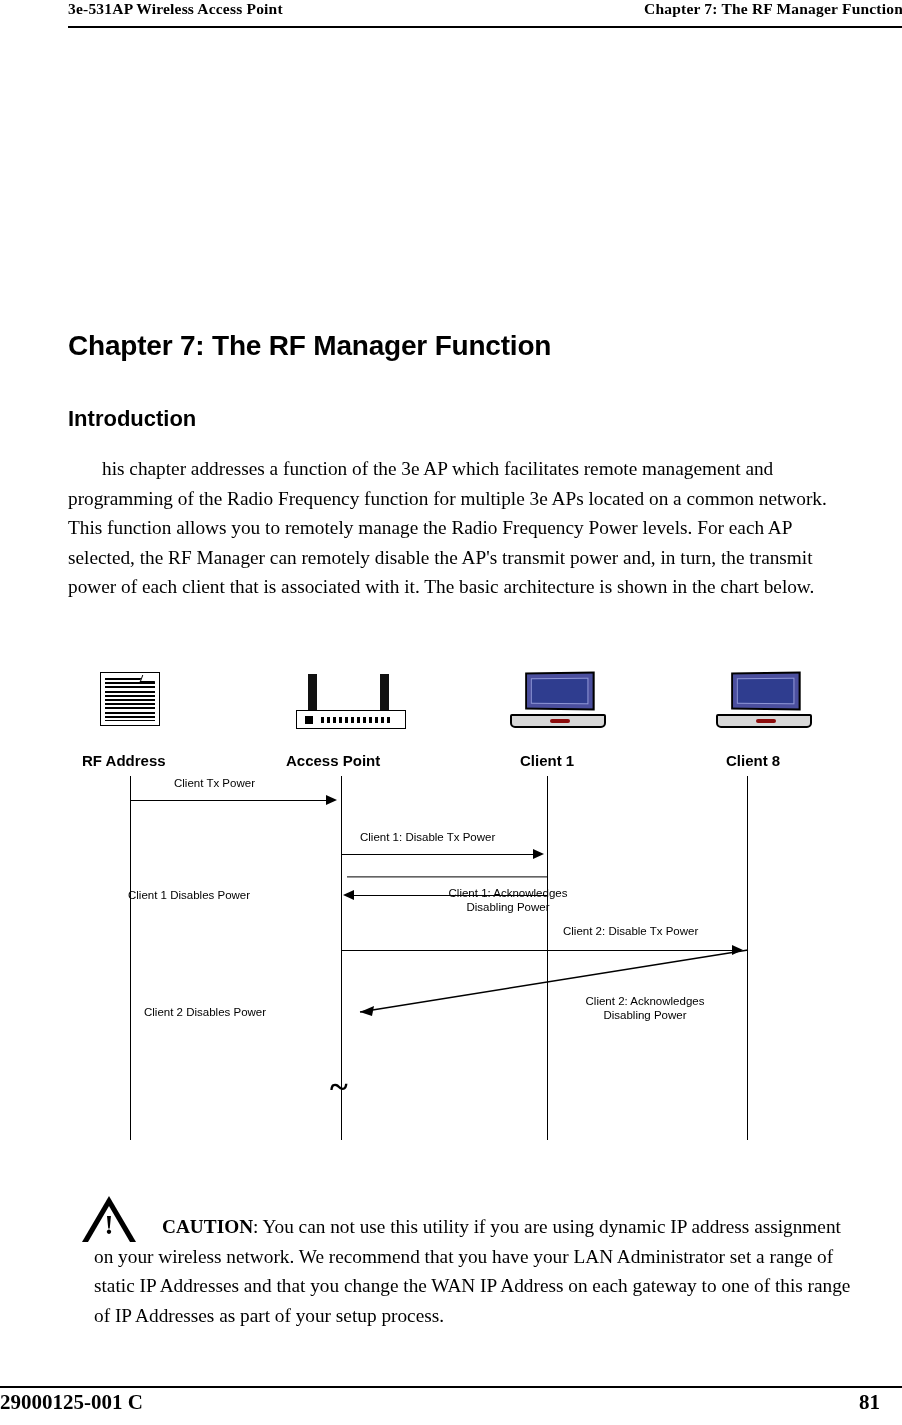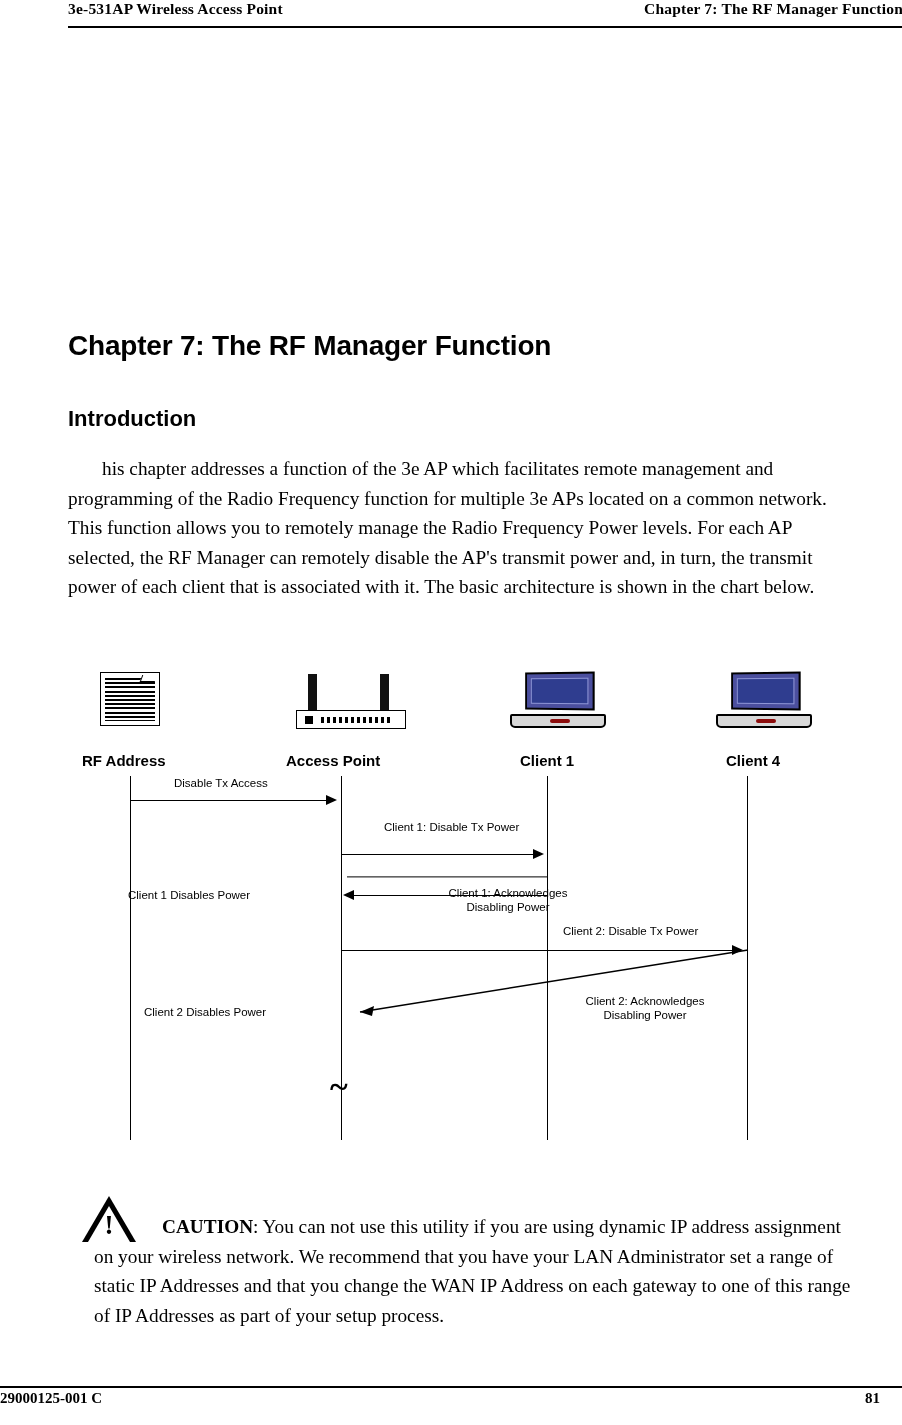--- a/index.html
+++ b/index.html
@@ -287,21 +287,21 @@
   }
   .page-footer {
     position: absolute;
     left: 0px;
     top: 1390px;
     width: 880px;
     display: flex;
     justify-content: space-between;
     font-family: "Liberation Serif", serif;
     font-weight: bold;
-    font-size: 15px;
+    font-size: 21px;
   }
 </style>
 </head>
 <body>
 
 <div class="page-header">
   <span>3e-531AP Wireless Access Point</span>
   <span>Chapter 7: The RF Manager Function</span>
 </div>
 <div class="header-rule"></div>
@@ -350,32 +350,32 @@
         </div>
       <div class="lap-base">
           <div class="pad"></div>
         </div>
     </div>
   </div>
 
   <div class="fig-label" style="left:14px; top:80px;">RF Address</div>
   <div class="fig-label" style="left:218px; top:80px;">Access Point</div>
   <div class="fig-label" style="left:452px; top:80px;">Client 1</div>
-  <div class="fig-label" style="left:658px; top:80px;">Client 4</div>
+  <div class="fig-label" style="left:658px; top:80px;">Client 8</div>
 
   <div class="lifeline" style="left:62px;  top:104px; height:364px;"></div>
   <div class="lifeline" style="left:273px; top:104px; height:364px;"></div>
   <div class="lifeline" style="left:479px; top:104px; height:364px;"></div>
   <div class="lifeline" style="left:679px; top:104px; height:364px;"></div>
 
-  <div class="msg-label" style="left:106px; top:104px;">Disable Tx Access</div>
+  <div class="msg-label" style="left:106px; top:104px;">Client Tx Power</div>
   <div class="arrow-line" style="left:62px; top:128px; width:200px;"></div>
   <div class="arrow-head right" style="left:258px; top:123px;"></div>
 
-  <div class="msg-label" style="left:292px; top:148px;margin-left:24px;">Client 1: Disable Tx Power</div>
+  <div class="msg-label" style="left:292px; top:158px;">Client 1: Disable Tx Power</div>
   <div class="arrow-line" style="left:273px; top:182px; width:195px;"></div>
   <div class="arrow-head right" style="left:465px; top:177px;"></div>
 
   <div class="msg-label" style="left:350px; top:214px; width:180px;">
     <span>Client 1: Acknowledges</span><br>
     <span>Disabling Power</span>
   </div>
   <div class="arrow-line" style="left:479px; top:204px; width:200px; transform: rotate(5deg); transform-origin:0 50%; transform: rotate(180deg) translate(0,0);"></div>
 
   <div class="arrow-line" style="left:285px; top:223px; width:195px;"></div>

